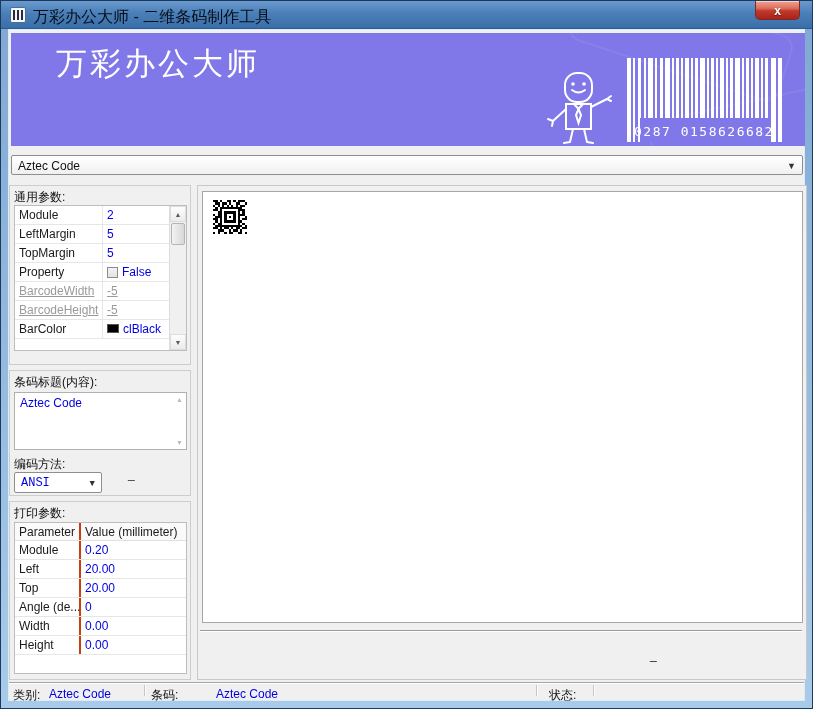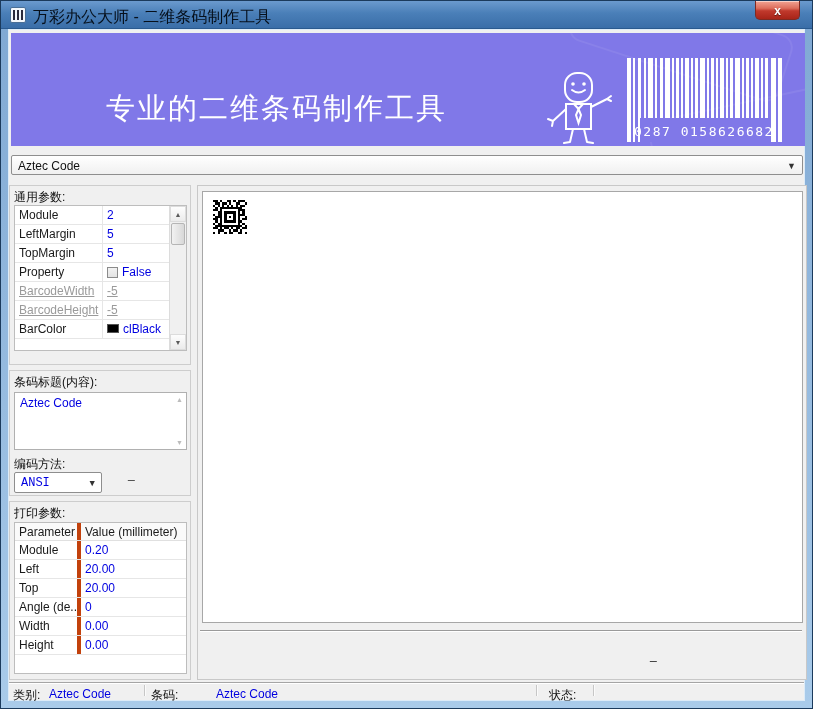--- a/index.html
+++ b/index.html
@@ -55,21 +55,21 @@
   .plabel { position:absolute; left:4px; top:3px; font-size:12px; color:#111; white-space:nowrap; }
 
   .gtable { position:absolute; background:#fff; border:1px solid #bdbdbd; overflow:hidden; }
   .g1 { left:4px; top:19px; width:173px; height:146px; }
   .g3 { left:4px; top:20px; width:173px; height:152px; }
   .thead { display:flex; height:18px; background:#fafafa; border-bottom:1px solid #e0e0e0; }
   .trow { display:flex; height:19px; border-bottom:1px solid #e6e6e6; }
   .tcell { font-size:12px; color:#1a1a1a; padding:2px 0 0 4px; overflow:hidden; white-space:nowrap; }
   .g1 .c1 { width:88px; border-right:1px solid #e6e6e6; }
   .g1 .c2 { flex:1; }
-  .g3 .c1 { width:66px; border-right:4px solid #c2410c; }
+  .g3 .c1 { width:66px; border-right:2px solid #c2410c; }
   .g3 .c2 { flex:1; }
   .g1 .tbody { width:156px; }
   .val-blue { color:#0000e0; }
   .trow.disabled .tcell { color:#9a9a9a;text-decoration:underline; }
   .cb { display:inline-block; width:11px; height:11px; border:1px solid #8b8b8b;
     background:linear-gradient(180deg,#f2f2f2,#e3e3e3); vertical-align:-2px; margin-right:4px; }
   .swatch { display:inline-block; width:12px; height:9px; background:#000;
     border:1px solid #555; margin-right:4px; }
 
   .vscroll { position:absolute; right:0; top:0; bottom:0; width:17px; background:#f0f0f0;
@@ -124,21 +124,21 @@
       </div>
     <div class="title-text">万彩办公大师 - 二维条码制作工具</div>
     <div class="close-btn"><span>x</span></div>
   </div>
 
   <div class="client">
 
     <div class="banner">
       <div class="deco d1"></div>
       <div class="deco d2"></div>
-      <div class="banner-line2">专业的二维条码制作工具</div>
+      <div class="banner-line1">万彩办公大师</div>
 
       <svg class="doodle" width="86" height="75" viewBox="0 0 86 75">
         <g stroke="#ffffff" stroke-width="2" fill="none" stroke-linecap="round">
           <rect x="22" y="2" width="27" height="29" rx="12"></rect>
           <path d="M29 19 Q35.5 24 42 19"></path>
           <rect x="23" y="33" width="25" height="25"></rect>
           <path d="M31 33 L35.5 38 L40 33"></path>
           <path d="M35.5 38 L38 44 L35.5 52 L33 44 Z"></path>
           <path d="M23 38 L10 50 M10 50 l-5 -2 M10 50 l-1 5"></path>
           <path d="M48 36 L64 28 M64 28 l4 -3 M64 28 l4 2"></path>

